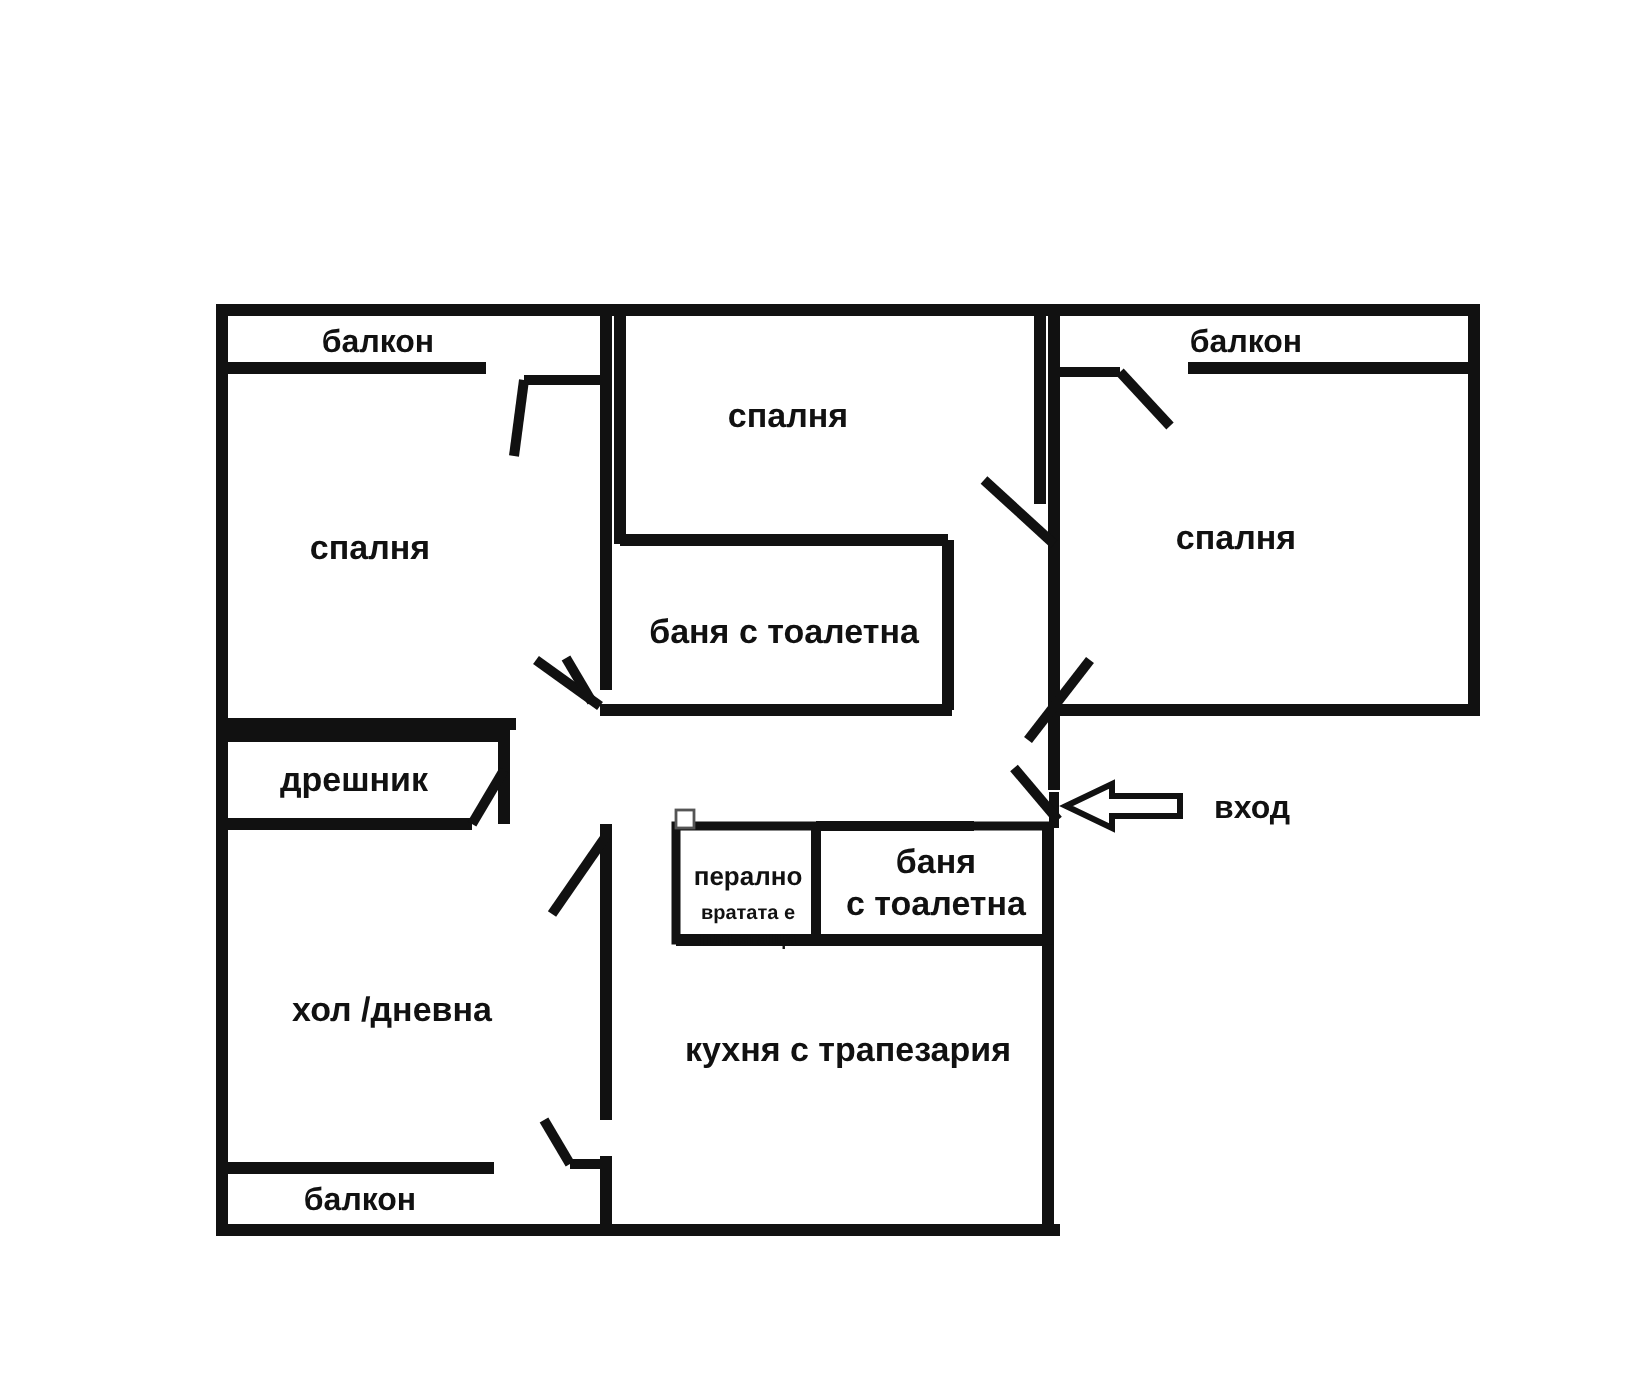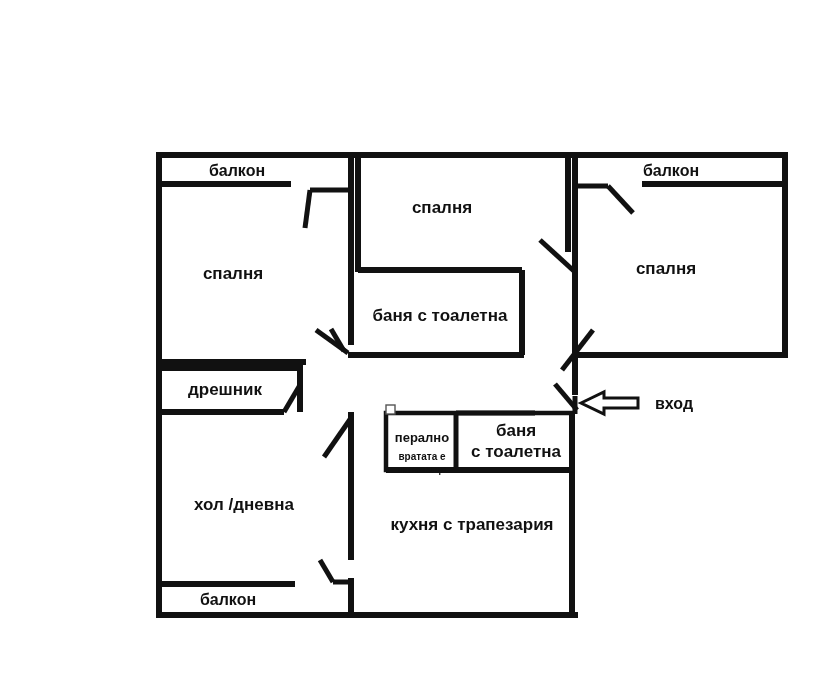--- a/index.html
+++ b/index.html
@@ -12,21 +12,20 @@
     width: 816px;
     height: 700px;
     font-family: "Liberation Sans", sans-serif;
     overflow: hidden;
   }
   #plan-root {
     position: relative;
     width: 760px;
     height: 700px;
     background: #ffffff;
-    padding-left: 48px;
   }
   svg#floorplan {
     display: block;
     width: 816px;
     height: 700px;
   }
   .wall {
     stroke: #111111;
     stroke-width: 6;
     stroke-linecap: butt;

